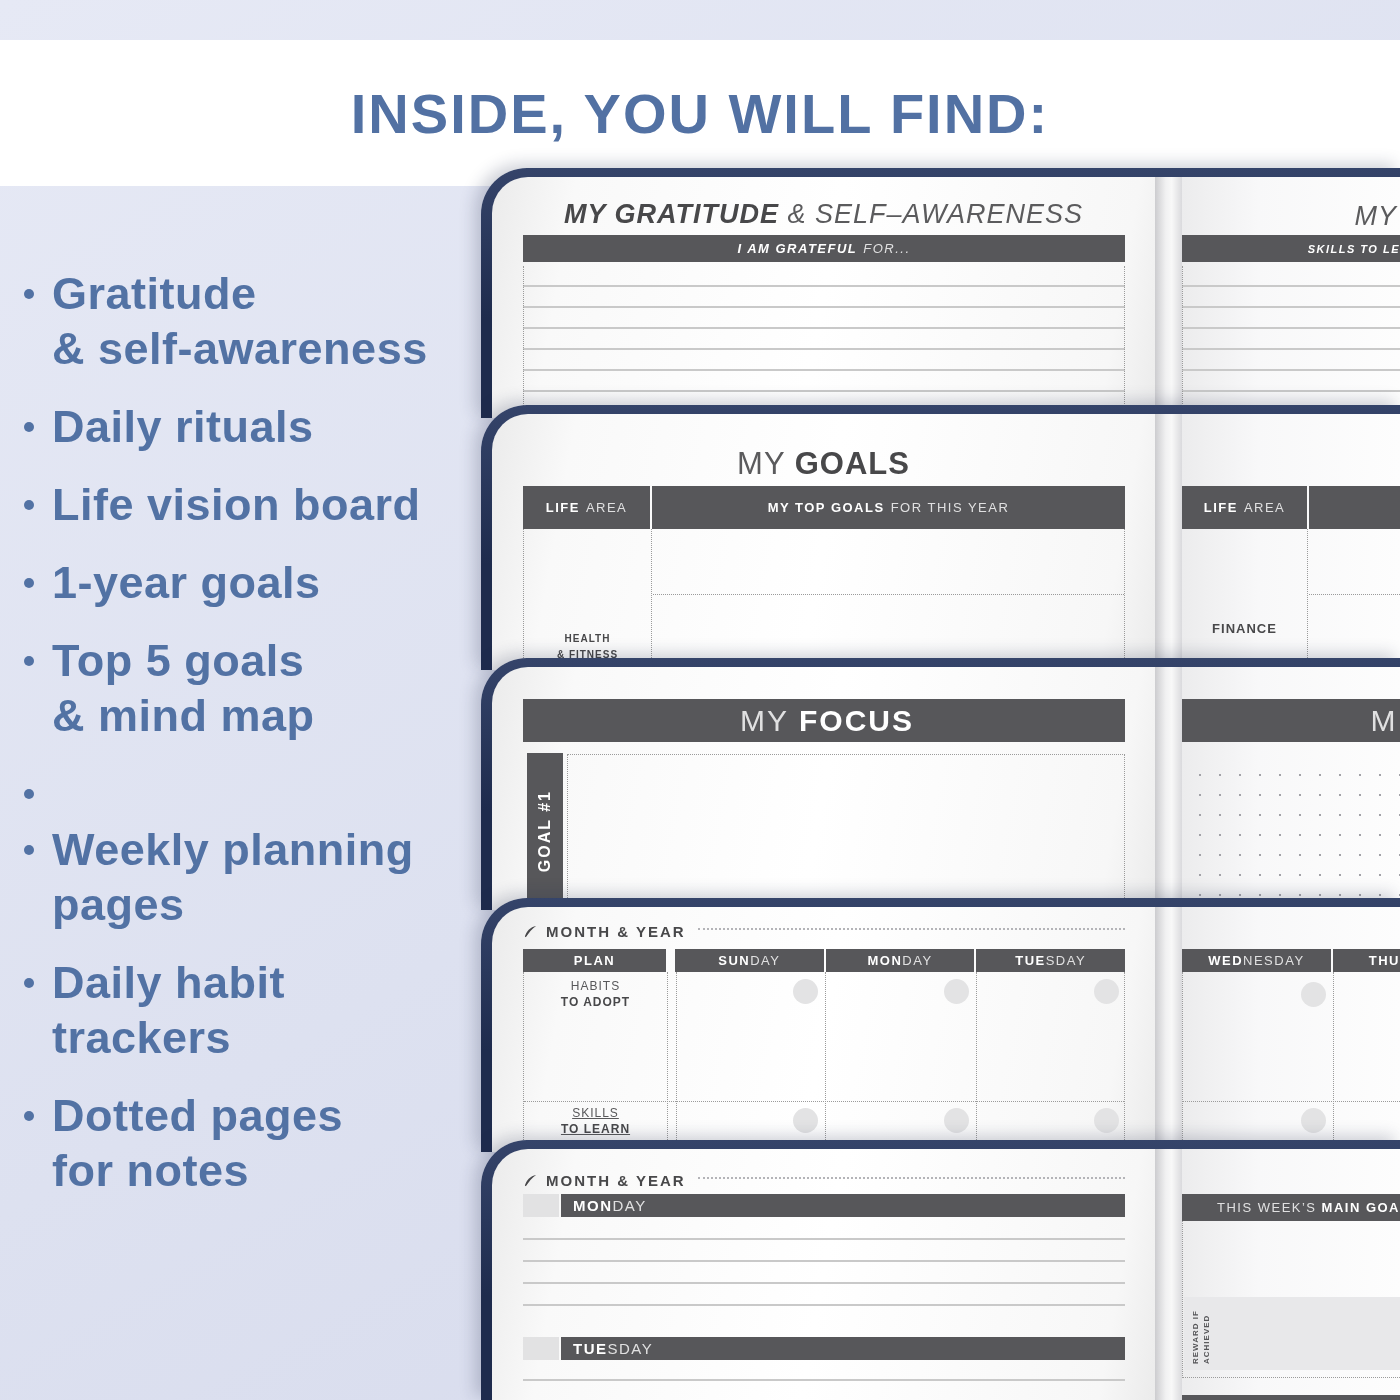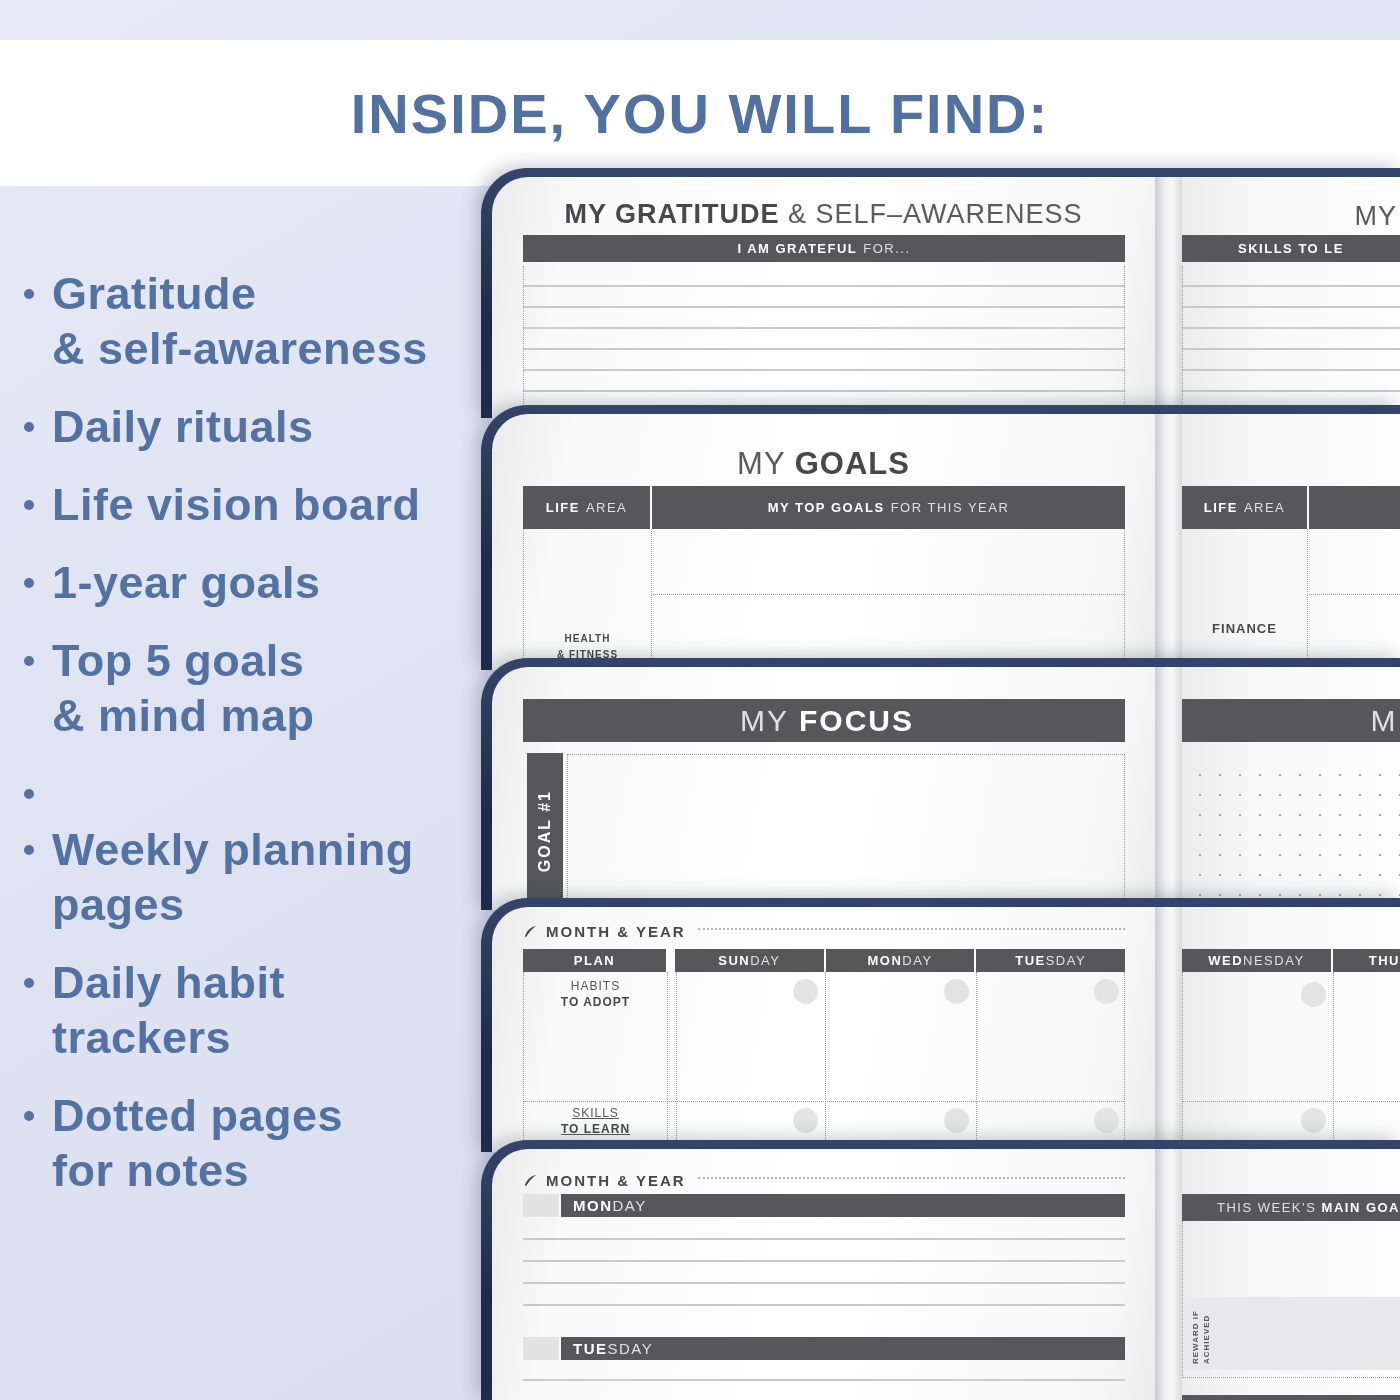--- a/index.html
+++ b/index.html
@@ -112,37 +112,37 @@
       </div>
     <div class="feat">
         <span class="dot"></span>
         <div class="ftext">
           <span>Dotted pages</span>
           <span>for notes</span>
         </div>
       </div>
   </div>
 
-  <div class="card" style="top:168px;height:250px;z-index:1;">
+  <div class="card" style="top:168px;height:250px;z-index:1;font-style:italic;">
     <div class="inner">
       <div class="lpage">
         <div class="a ttl" style="left:0;right:0;top:22px;text-align:center;">
           <b>MY GRATITUDE</b>
           <span class="lt">&amp; SELF–AWARENESS</span>
         </div>
         <div class="a bar" style="left:31px;right:30px;top:58px;height:27px;font-size:13px;">
           <b>I AM GRATEFUL</b>
           <span class="ltw">FOR...</span>
         </div>
         <div class="a ruled dtlr" style="left:31px;right:30px;top:89px;bottom:0;"></div>
       </div>
       <div class="spine"></div>
       <div class="rpage">
         <div class="a ttl lt" style="right:3px;top:24px;">MY</div>
-        <div class="a bar" style="left:0;right:0;top:58px;height:27px;font-size:13px;">
+        <div class="a bar" style="left:0;right:0;top:58px;height:27px;font-size:11px;justify-content:flex-end;">
           <b>SKILLS TO LE</b>
         </div>
         <div class="a ruled dtl" style="left:0;right:0;top:89px;bottom:0;"></div>
       </div>
     </div>
   </div>
 
   <div class="card" style="top:405px;height:265px;z-index:2;">
     <div class="inner">
       <div class="lpage">

